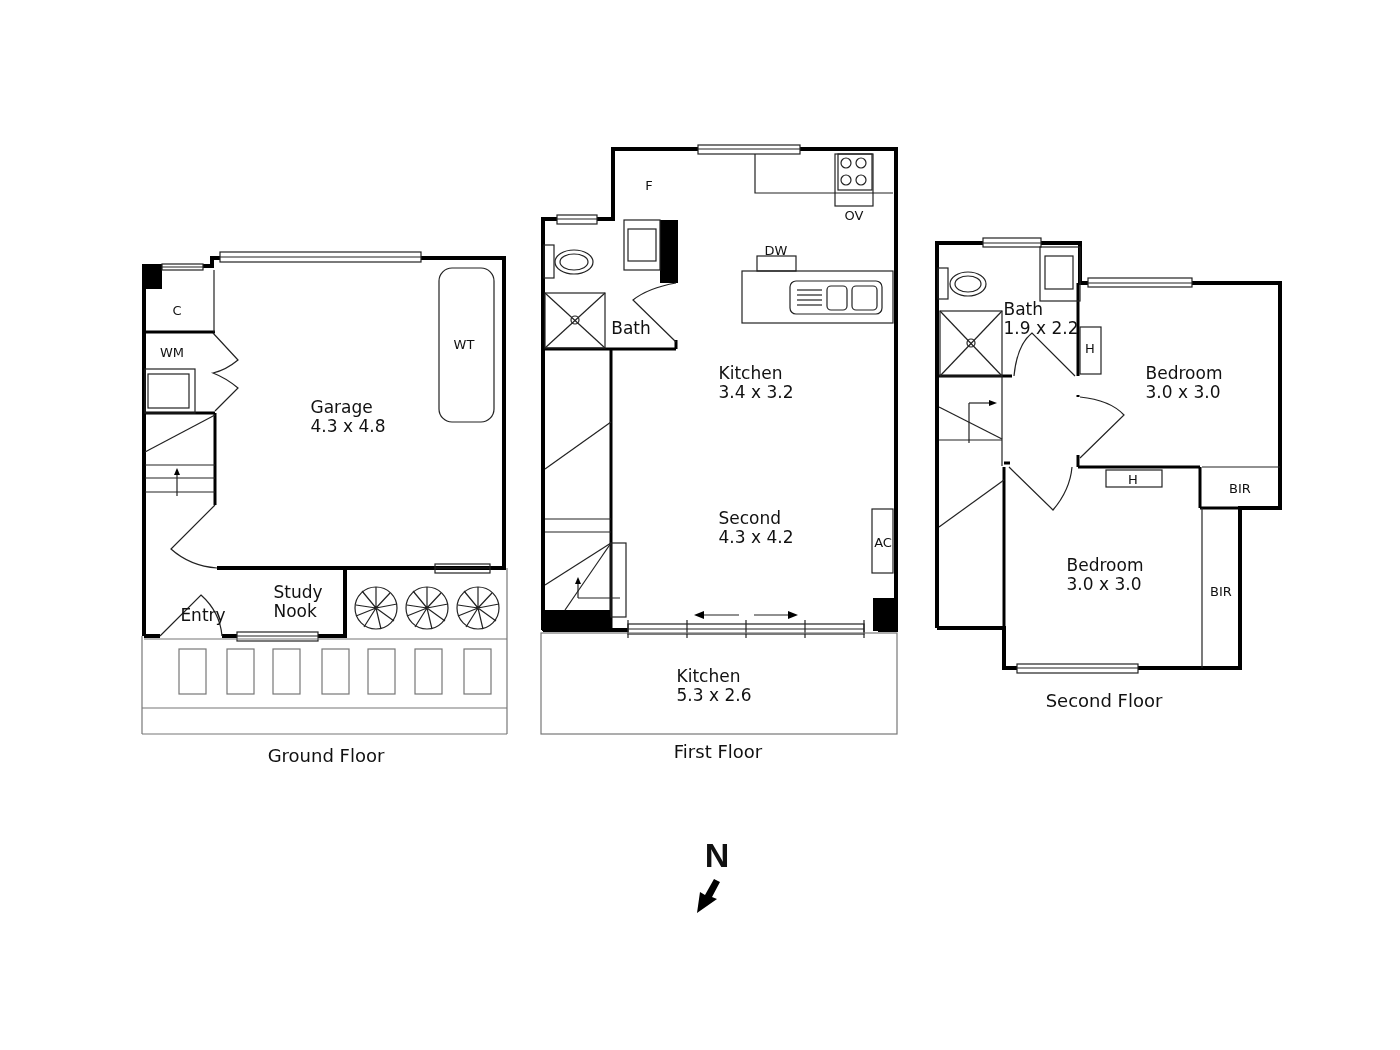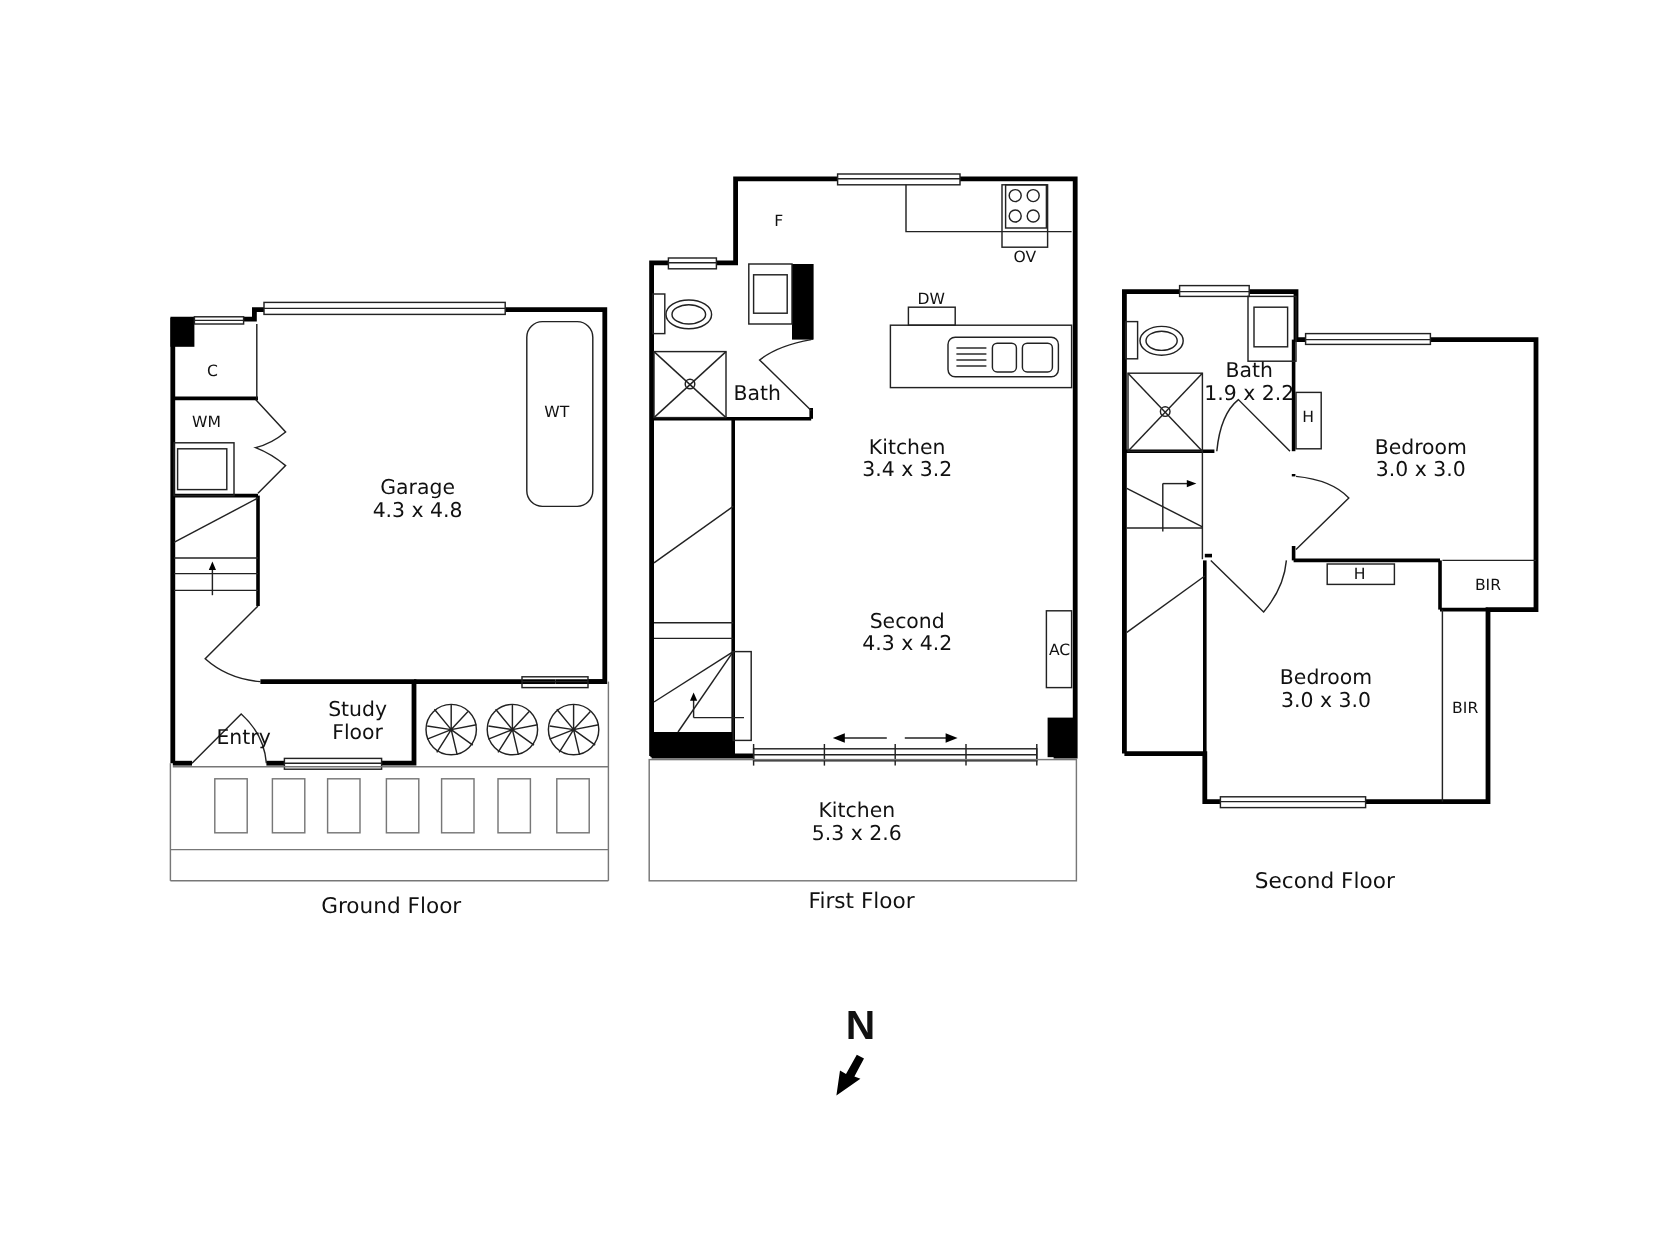--- a/index.html
+++ b/index.html
@@ -2,21 +2,21 @@
 <html><head>
 <meta charset="utf-8">
 <style>
   html, body { margin: 0; padding: 0; background: #ffffff; }
   body { width: 1400px; height: 1050px; position: relative; overflow: hidden; font-family: "DejaVu Sans", sans-serif; color: #111; }
   svg.plan { position: absolute; left: 0; top: 0; }
   .wall { fill: none; stroke: #000; stroke-width: 4; stroke-linejoin: miter; }
   .thin { fill: none; stroke: #222; stroke-width: 1.2; }
   .grey { fill: none; stroke: #777; stroke-width: 1.2; }
   .solid { fill: #000; }
-  .lbl { position: absolute; text-align: center; line-height: 19px; font-size: 17px; white-space: nowrap; transform: translateX(-50%); }
+  .lbl { position: absolute; text-align: left; line-height: 19px; font-size: 17px; white-space: nowrap; transform: translateX(-50%); }
   .sm { position: absolute; font-size: 13px; transform: translate(-50%, -50%); white-space: nowrap; }
   .floor { position: absolute; font-size: 18px; transform: translateX(-50%); white-space: nowrap; }
   .north { position: absolute; left: 717px; top: 836px; font-size: 34px; font-weight: bold; transform: translateX(-50%); font-family: "Liberation Sans", sans-serif; }
   .disclaimer { position: absolute; left: 300px; width: 800px; top: 932px; text-align: center; font-size: 13.4px; line-height: 18px; font-family: "Liberation Sans", sans-serif; letter-spacing: -0.2px; }
 </style>
 </head>
 <body>
 
 <svg class="plan" width="1400" height="1050" viewBox="0 0 1400 1050">
 
@@ -230,21 +230,21 @@
 <div class="sm" style="left:177px;top:310px">C</div>
 <div class="sm" style="left:172px;top:352px">WM</div>
 <div class="sm" style="left:464px;top:344px">WT</div>
 <div class="lbl" style="left:348px;top:398px">
   <div>Garage</div>
   <div>4.3 x 4.8</div>
 </div>
 <div class="lbl" style="left:203px;top:606px">Entry</div>
 <div class="lbl" style="left:298px;top:583px">
   <div>Study</div>
-  <div>Floor</div>
+  <div>Nook</div>
 </div>
 <div class="floor" style="left:326px;top:745px">Ground Floor</div>
 
 <div class="sm" style="left:649px;top:185px">F</div>
 <div class="sm" style="left:854px;top:215px">OV</div>
 <div class="sm" style="left:776px;top:250px">DW</div>
 <div class="sm" style="left:883px;top:542px">AC</div>
 <div class="lbl" style="left:631px;top:319px">Bath</div>
 <div class="lbl" style="left:756px;top:364px">
   <div>Kitchen</div>
@@ -269,18 +269,18 @@
   <div>3.0 x 3.0</div>
 </div>
 <div class="lbl" style="left:1105px;top:556px">
   <div>Bedroom</div>
   <div>3.0 x 3.0</div>
 </div>
 <div class="sm" style="left:1090px;top:348px">H</div>
 <div class="sm" style="left:1133px;top:479px">H</div>
 <div class="sm" style="left:1240px;top:488px">BIR</div>
 <div class="sm" style="left:1221px;top:591px">BIR</div>
-<div class="floor" style="left:1104px;top:724px">Second Floor</div>
+<div class="floor" style="left:1104px;top:690px">Second Floor</div>
 
 <div class="north">N</div>
 
 <div class="disclaimer">
 </div>
 
 </body></html>

